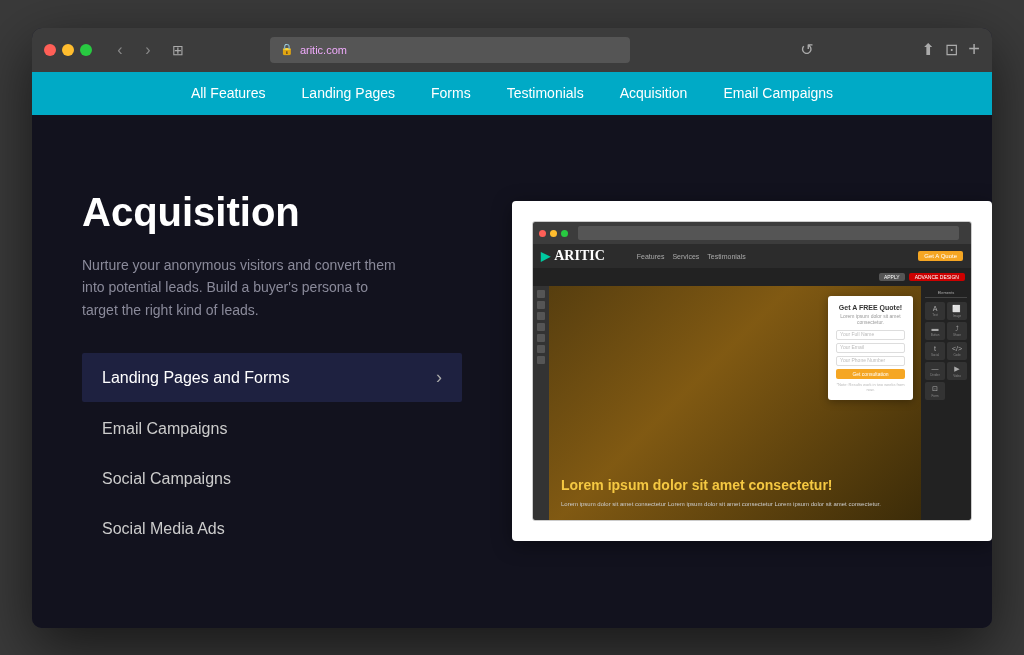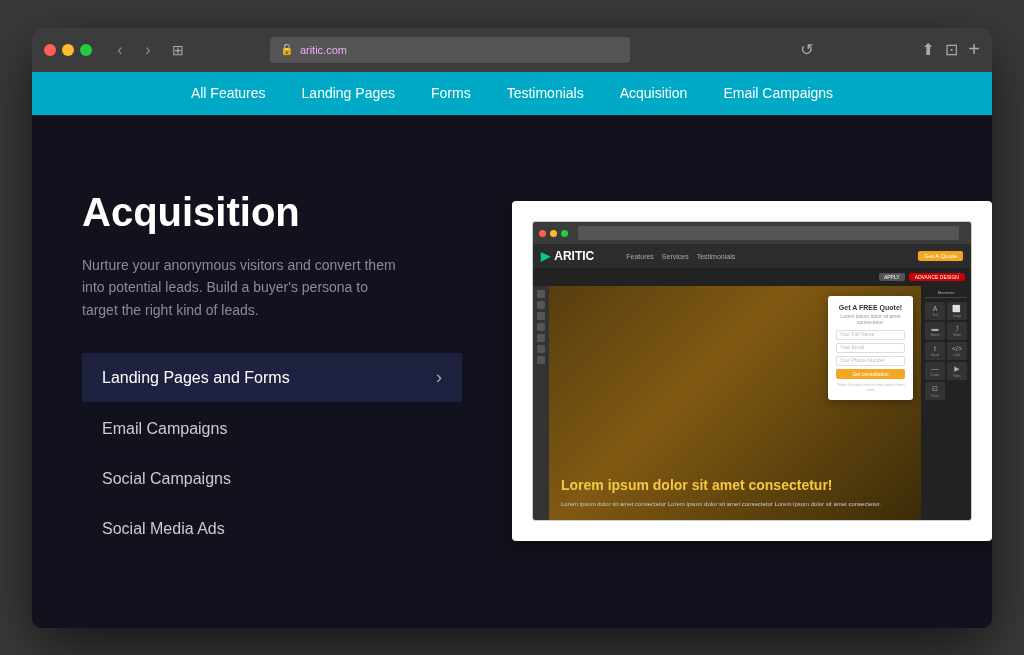--- a/index.html
+++ b/index.html
@@ -275,22 +275,23 @@
     }
 
     .inner-logo-icon {
       color: #00c8a0;
       font-size: 12px;
       font-weight: bold;
     }
 
     .inner-logo-text {
       color: white;
-      font-size: 12px;
+      font-size: 14px;
       font-weight: bold;
+      font-family: Liberation Serif, serif;
     }
 
     .inner-nav-links {
       display: flex;
       gap: 8px;
       margin-left: 20px;
     }
 
     .inner-nav-link {
       color: #aaa;

